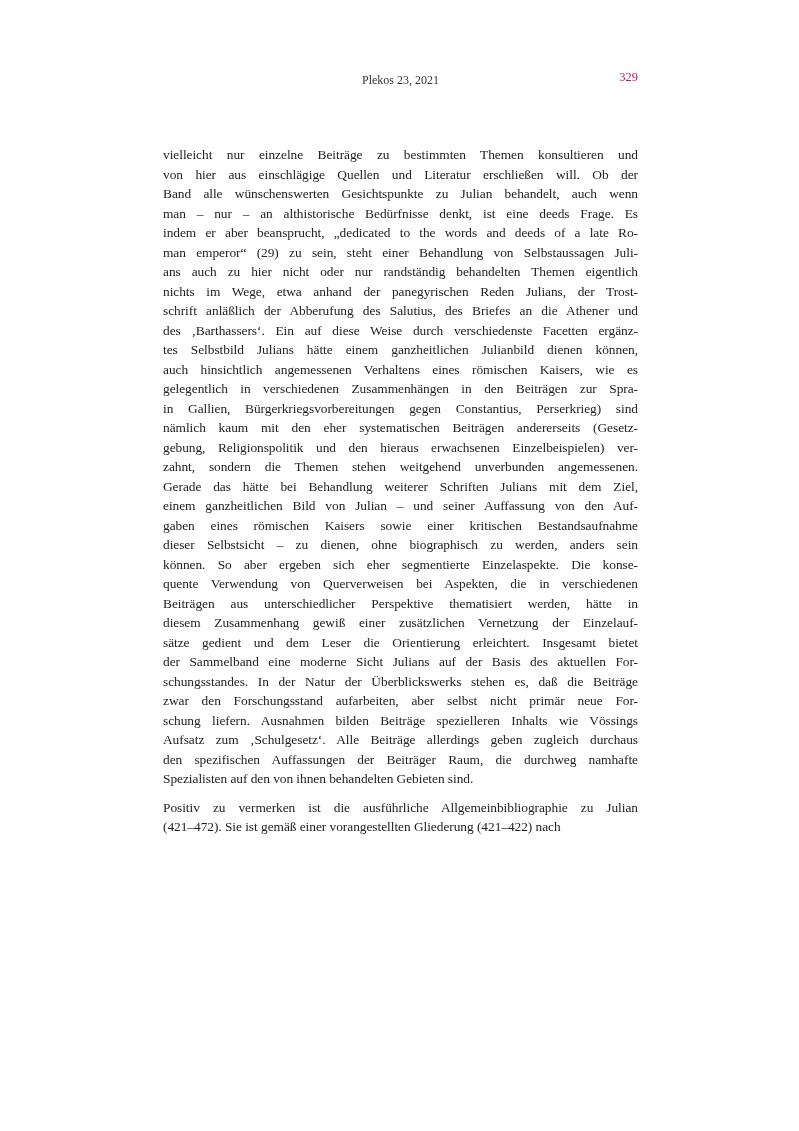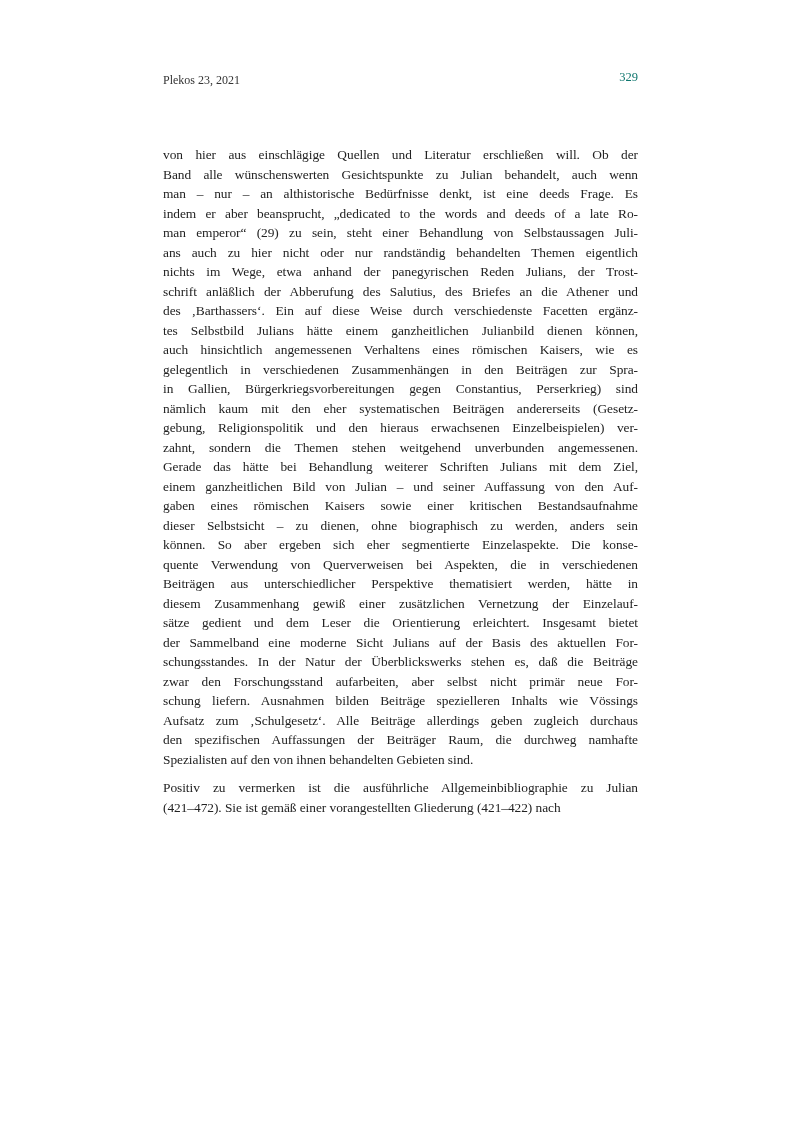--- a/index.html
+++ b/index.html
@@ -14,30 +14,31 @@
     background: #ffffff;
     font-family: "Liberation Serif", "DejaVu Serif", serif;
     color: #222222;
     overflow: hidden;
   }
   .running-header {
     position: absolute;
     top: 73px;
     left: 163px;
     width: 475px;
+    text-align: center;
     font-size: 12px;
     line-height: 14px;
     color: #333333;
   }
   .page-number {
     position: absolute;
     right: 0;
     top: -3px;
     font-size: 12.5px;
-    color: #0f766e;
+    color: #be185d;
   }
   .text-block {
     position: absolute;
     top: 145px;
     left: 163px;
     width: 475px;
   }
   .para {
     margin: 0;
   }
@@ -62,20 +63,21 @@
 
 <div class="page">
 
   <div class="running-header">
     <span>Plekos 23, 2021</span>
     <span class="page-number">329</span>
   </div>
 
   <div class="text-block">
       <div class="para">
+        <div class="line">vielleicht nur einzelne Beiträge zu bestimmten Themen konsultieren und</div>
         <div class="line">von hier aus einschlägige Quellen und Literatur erschließen will. Ob der</div>
         <div class="line">Band alle wünschenswerten Gesichtspunkte zu Julian behandelt, auch wenn</div>
         <div class="line">man – nur – an althistorische Bedürfnisse denkt, ist eine deeds Frage. Es</div>
         <div class="line">indem er aber beansprucht, „dedicated to the words and deeds of a late Ro-</div>
         <div class="line">man emperor“ (29) zu sein, steht einer Behandlung von Selbstaussagen Juli-</div>
         <div class="line">ans auch zu hier nicht oder nur randständig behandelten Themen eigentlich</div>
         <div class="line">nichts im Wege, etwa anhand der panegyrischen Reden Julians, der Trost-</div>
         <div class="line">schrift anläßlich der Abberufung des Salutius, des Briefes an die Athener und</div>
         <div class="line">des ‚Barthassers‘. Ein auf diese Weise durch verschiedenste Facetten ergänz-</div>
         <div class="line">tes Selbstbild Julians hätte einem ganzheitlichen Julianbild dienen können,</div>

